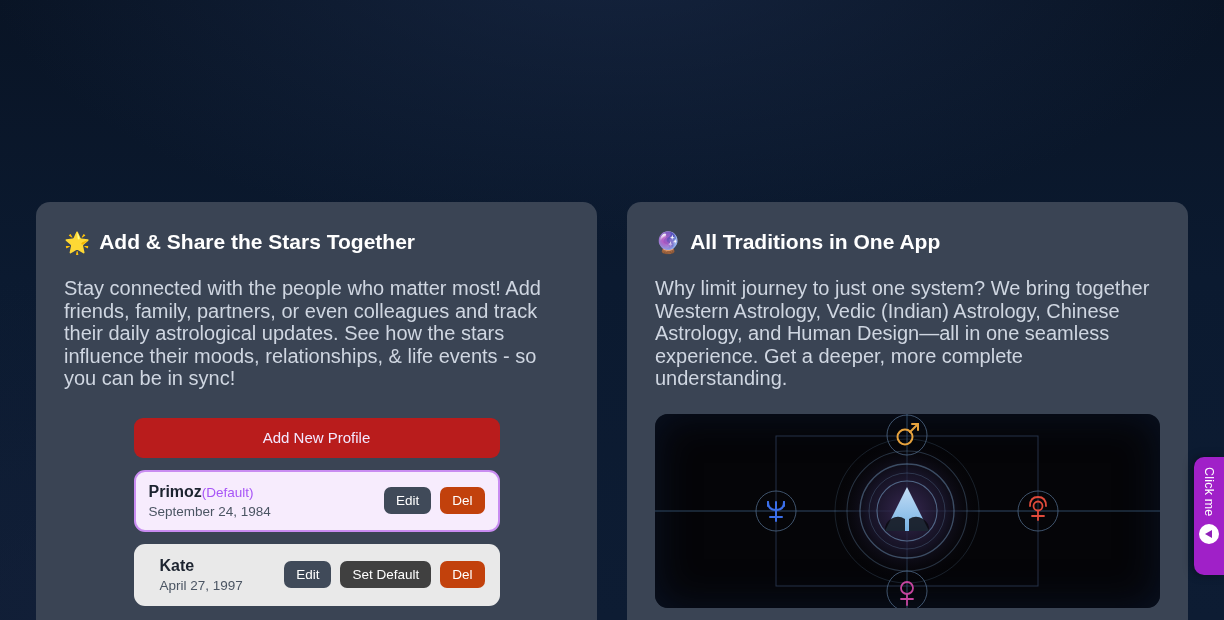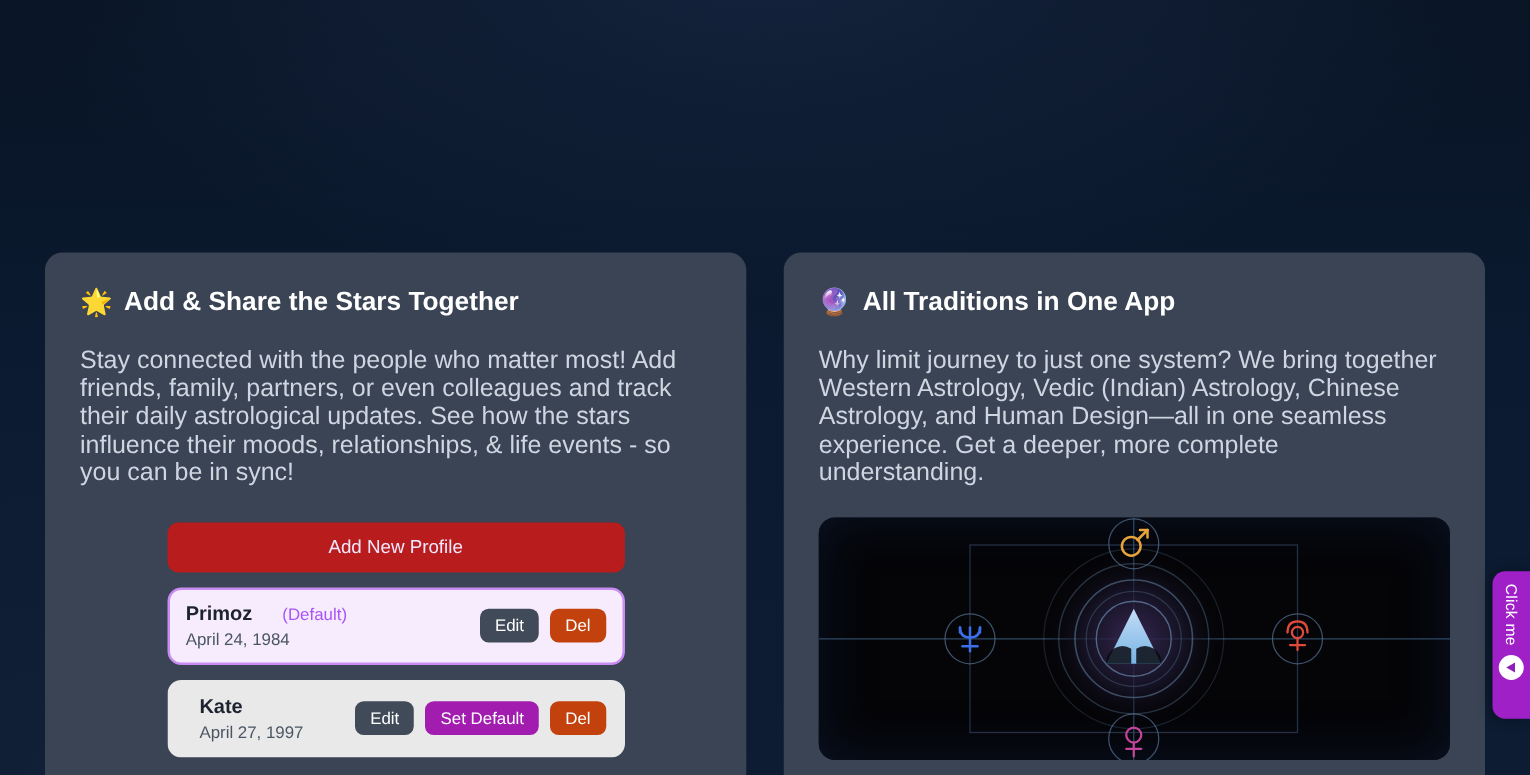--- a/index.html
+++ b/index.html
@@ -125,21 +125,21 @@
   }
 
   .profile-row.is-plain {
     background: #e9e9e9;
     border: 2px solid transparent;
     padding-left: 24px;
   }
 
   .profile-info { display: flex; flex-direction: column; gap: 3px; min-width: 0; }
 
-  .profile-name-line { display: flex; align-items: baseline; gap: 24px; }
+  .profile-name-line { display: flex; align-items: baseline; gap: 0; }
 
   .profile-name {
     font-size: 16px;
     font-weight: 700;
     color: #1d2430;
     white-space: nowrap;
   }
 
   .profile-default-tag {
     font-size: 13.5px;
@@ -164,21 +164,21 @@
     font-family: "Liberation Sans", sans-serif;
     font-size: 13.5px;
     font-weight: 500;
     color: #ffffff;
     cursor: pointer;
     white-space: nowrap;
   }
 
   .btn-edit { background: #404a59; }
   .btn-del { background: #c2410c; }
-  .btn-setdefault { background: #a21caf; }
+  .btn-setdefault { background: #404040; }
 
   
   .astro-panel {
     margin-top: 24px;
     width: 505px;
     height: 194px;
     border-radius: 13px;
     background: #050508;
     position: relative;
     overflow: hidden;
@@ -257,21 +257,21 @@
       <div class="profiles">
 
         <button class="add-profile-btn">Add New Profile</button>
 
         <div class="profile-row is-default">
           <div class="profile-info">
             <div class="profile-name-line">
               <span class="profile-name">Primoz</span>
               <span class="profile-default-tag">(Default)</span>
             </div>
-            <span class="profile-date">April 24, 1984</span>
+            <span class="profile-date">September 24, 1984</span>
           </div>
           <div class="profile-actions">
             <button class="btn-sm btn-edit">Edit</button>
             <button class="btn-sm btn-del">Del</button>
           </div>
         </div>
 
         <div class="profile-row is-plain">
           <div class="profile-info">
             <div class="profile-name-line">

